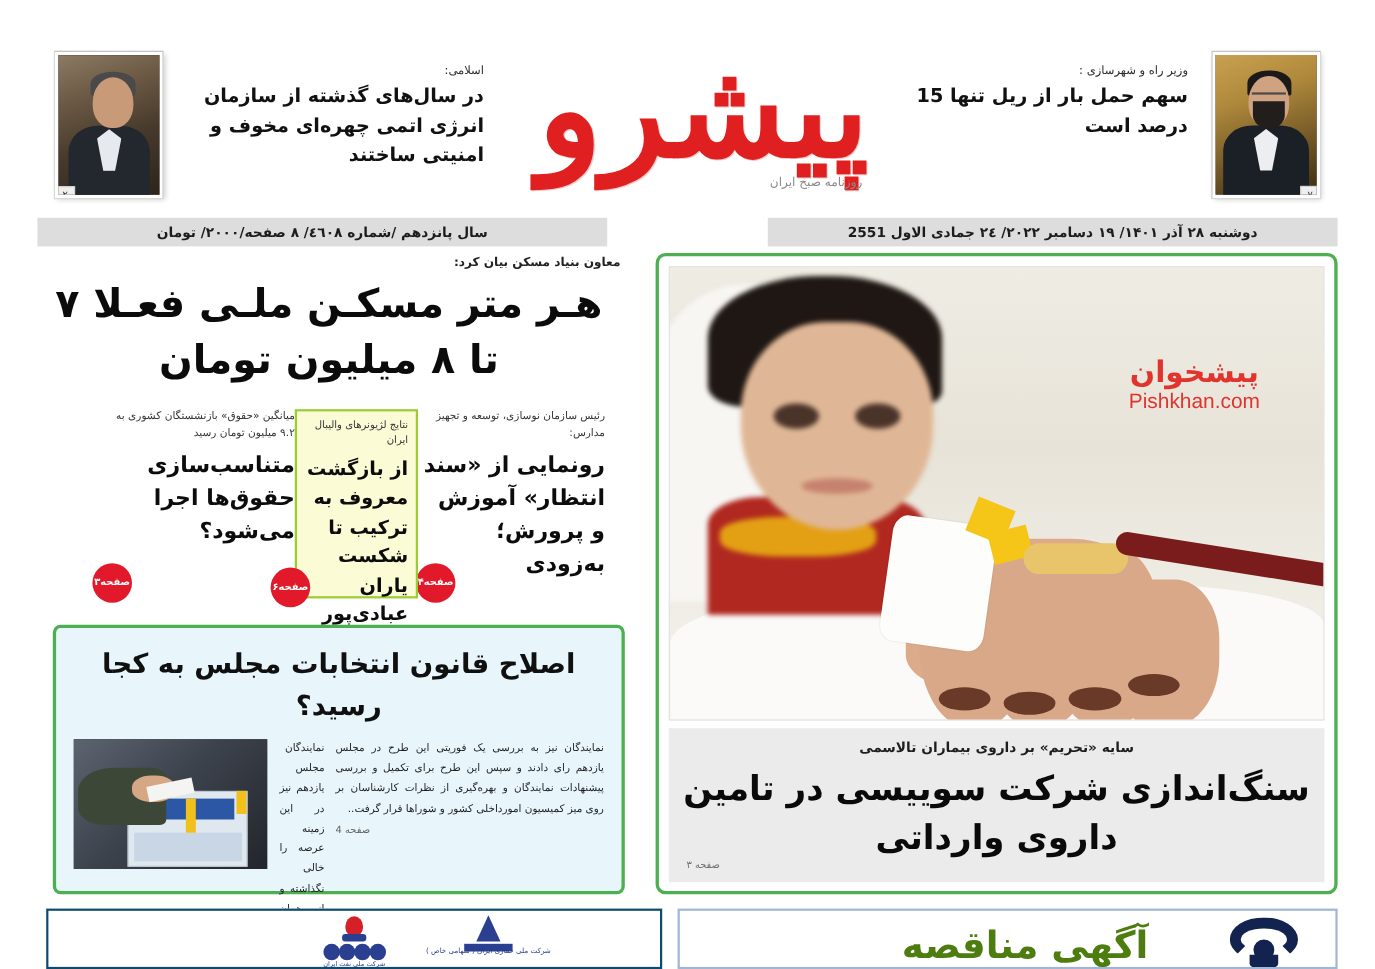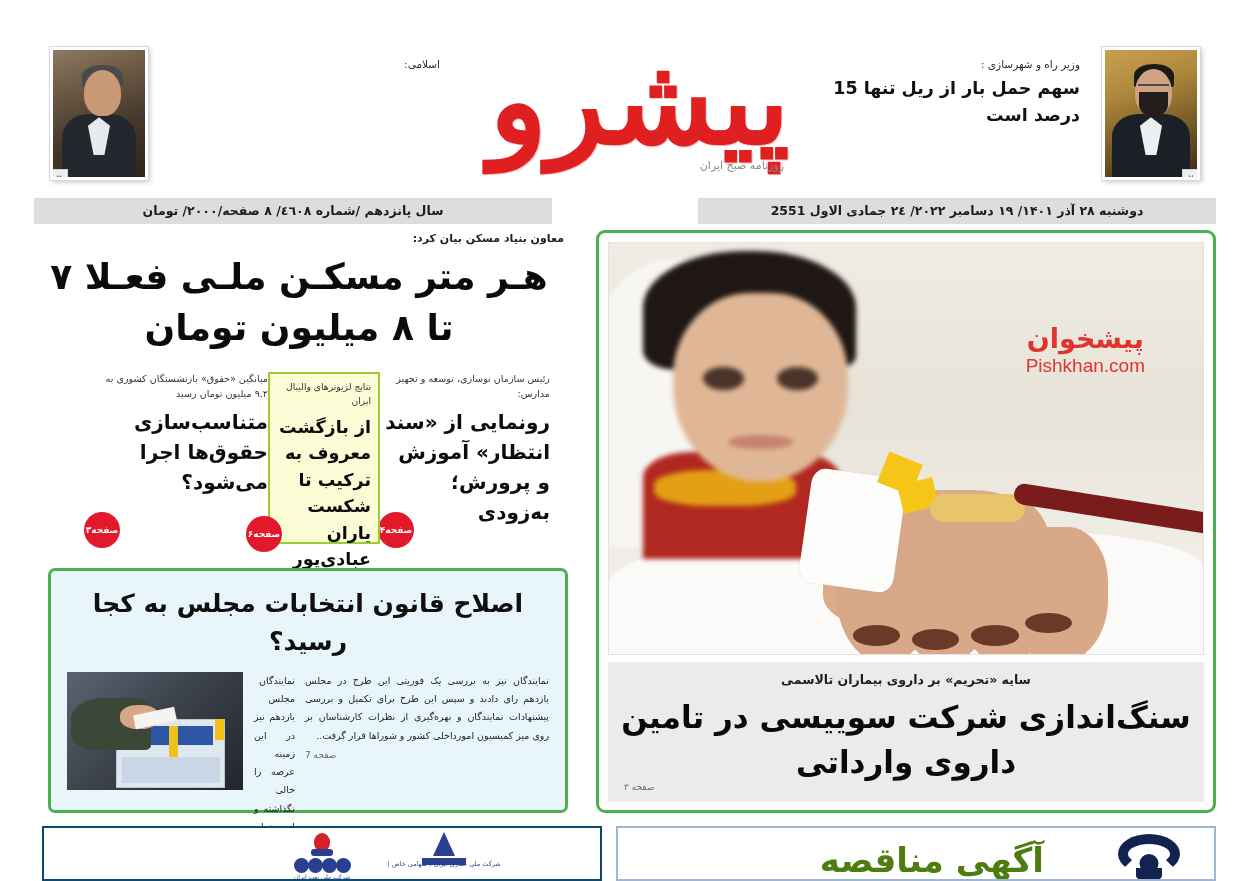--- a/index.html
+++ b/index.html
@@ -210,20 +210,21 @@
         <div class="body"></div>
           <div class="shirt"></div>
         <div class="hair"></div>
           <div class="head"></div>
       </div>
       <div class="pg-corner">۲</div>
     </div>
 
     <div class="teaser-text left">
       <div class="teaser-kicker">اسلامی:</div>
+      <div class="teaser-head">در سال‌های گذشته از سازمان انرژی اتمی چهره‌ای مخوف و امنیتی ساختند</div>
     </div>
 
     <div class="logo-wrap">
       <div class="logo-word">پیشرو</div>
       <div class="logo-tag">روزنامه صبح ایران</div>
     </div>
 
     <div class="teaser-text right">
       <div class="teaser-kicker">وزیر راه و شهرسازی :</div>
       <div class="teaser-head">سهم حمل بار از ریل تنها 15 درصد است</div>
@@ -274,21 +275,21 @@
       <div class="pgbadge">صفحه۳</div>
     </div>
   </div>
 
   <div class="blue-box">
     <div class="blue-head">اصلاح قانون انتخابات مجلس به کجا رسید؟</div>
     <div class="blue-body">
       <div class="blue-cols">
         <div>
           <div class="blue-p">نمایندگان نیز به بررسی یک فوریتی این طرح در مجلس یازدهم رای دادند و سپس این طرح برای تکمیل و بررسی پیشنهادات نمایندگان و بهره‌گیری از نظرات کارشناسان بر روی میز کمیسیون امورداخلی کشور و شوراها قرار گرفت..</div>
-          <div class="blue-pgref">صفحه 7</div>
+          <div class="blue-pgref">صفحه 4</div>
         </div>
         <div class="blue-p">نمایندگان مجلس یازدهم نیز در این زمینه عرصه را خالی نگذاشته و از همان روزهای آغاز به کار این دوره از مجلس، کمیسیون امورداخلی کشور و شوراها پیش‌نویس طرحی را در این زمینه تهیه کرده و به صحن مجلس شورای اسلامی آورد.</div>
       </div>
       <div class="blue-photo">
         <div class="bp-bg"></div>
           <div class="bp-box"></div>
           <div class="bp-box2"></div>
         <div class="bp-box3"></div>
           <div class="bp-arm"></div>
           <div class="bp-hand"></div>

